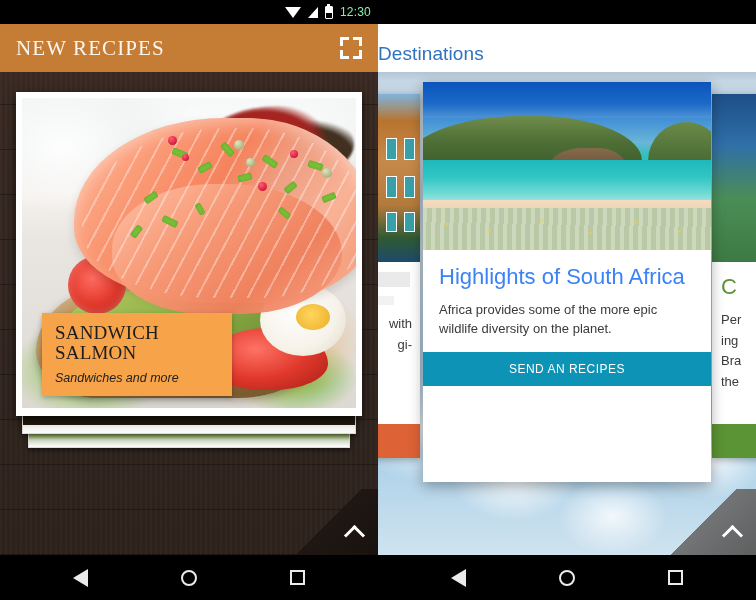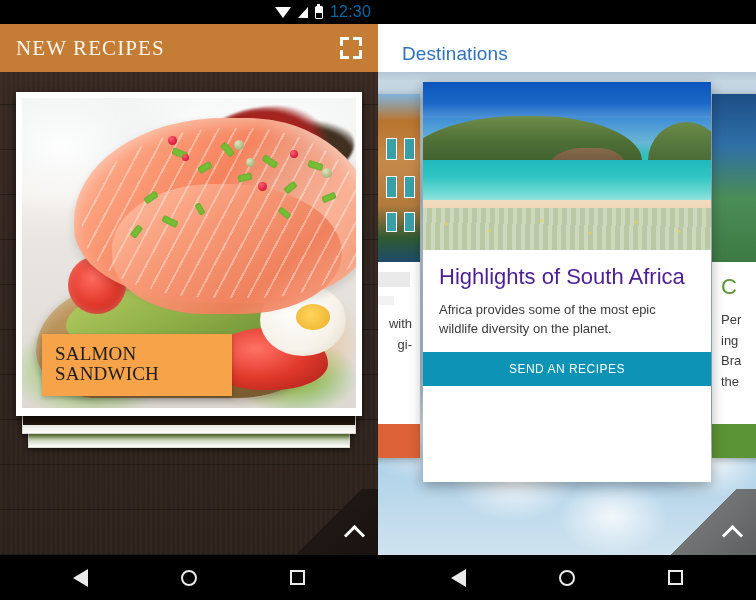--- a/index.html
+++ b/index.html
@@ -31,21 +31,21 @@
     width: 0; height: 0; border-left: 10px solid transparent;
     border-bottom: 11px solid #ffffff;
   }
   .sb-battery {
     width: 8px; height: 13px; border: 1.5px solid #fff; border-radius: 1px;
     position: relative; background: linear-gradient(#fff 0%,#fff 55%, #000 55%, #000 100%);
   }
   .sb-battery:before {
     content:""; position:absolute; top:-3px; left:1.5px; width:3px; height:2px; background:#fff;
   }
-  .sb-time { color: #0369a1; font-size: 16px; letter-spacing: .2px; font-family:"Liberation Sans",sans-serif;}
+  .sb-time { color: #86efac; font-size: 12px; letter-spacing: .2px; font-family:"Liberation Sans",sans-serif;}
 
   
   .navbar {
     position: absolute; bottom: 0; left: 0; right: 0; height: 45px;
     background: #000; display: flex; align-items: center; justify-content: center;
     gap: 93px; z-index: 40;
   }
   .nav-back {
     width: 0; height: 0; border-top: 9px solid transparent;
     border-bottom: 9px solid transparent; border-right: 15px solid #fff;
@@ -213,21 +213,20 @@
     transform: rotate(45deg);
   }
 
   
   .dest-body {
     position: absolute; top: 24px; left: 0; right: 0; bottom: 45px;
     background: #ffffff; overflow: hidden;
   }
   .dest-toolbar {
     height: 59px; background: #ffffff; display: flex; align-items: center;
-    padding-left: 24px;
   }
   .dest-title { color: #2f72bd; font-size: 19px; letter-spacing:.1px;}
   .sky {
     position: absolute; top: 48px; left: 0; right: 0; bottom: 0;
     background:
       radial-gradient(ellipse 34% 18% at 14% 74%, rgba(255,255,255,.96) 0%, rgba(255,255,255,0) 62%),
       radial-gradient(ellipse 26% 14% at 36% 84%, rgba(255,255,255,.92) 0%, rgba(255,255,255,0) 64%),
       radial-gradient(ellipse 22% 12% at 62% 92%, rgba(255,255,255,.8) 0%, rgba(255,255,255,0) 66%),
       radial-gradient(ellipse 24% 13% at 88% 80%, rgba(255,255,255,.9) 0%, rgba(255,255,255,0) 64%),
       radial-gradient(ellipse 30% 15% at 20% 14%, rgba(255,255,255,.7) 0%, rgba(255,255,255,0) 70%),
@@ -294,21 +293,21 @@
       repeating-linear-gradient(92deg, #cdd8bc 0px, #cdd8bc 4px, #b9c9a6 4px, #b9c9a6 9px),
       linear-gradient(180deg,#c6d4b6 0%, #a7bd92 100%);
   }
   .cp-topsky{
     position:absolute; top:0; left:0; right:0; height:36px;
     background: linear-gradient(180deg,#0b54bb 0%, #1b69c9 60%, #4e93d4 100%);
   }
 
   .dcard-body { padding: 14px 16px 14px 16px; background: #fff; }
   .dcard-title {
-    color: #4c1d95; font-size: 22px; line-height: 1.2; font-weight: 400;
+    color: #3b82f6; font-size: 22px; line-height: 1.2; font-weight: 400;
   }
   .dcard-desc {
     margin-top: 11px; color: #3a3a3a; font-size: 13px; line-height: 1.42;
   }
   .dcard-cta {
     height: 34px; background: #0c93b5; color: #ffffff; font-size: 12px;
     display: flex; align-items: center; justify-content: center;
     letter-spacing: .5px; cursor: pointer;
   }
   .dcard-cta.orange { background: #dd6336; }
@@ -396,22 +395,23 @@
 
             <div class="pepper pep-red" style="left:146px;top:38px;width:9px;height:9px;"></div>
             <div class="pepper pep-red" style="left:160px;top:56px;width:7px;height:7px;"></div>
             <div class="pepper pep-red" style="left:236px;top:84px;width:9px;height:9px;"></div>
             <div class="pepper pep-red" style="left:268px;top:52px;width:8px;height:8px;"></div>
             <div class="pepper pep-grn" style="left:212px;top:42px;width:10px;height:10px;"></div>
             <div class="pepper pep-grn" style="left:224px;top:60px;width:9px;height:9px;"></div>
             <div class="pepper pep-grn" style="left:300px;top:70px;width:10px;height:10px;"></div>
 
             <div class="recipe-label">
+              <div class="recipe-name">SANDWICH</div>
               <div class="recipe-name">SALMON</div>
-              <div class="recipe-name">SANDWICH</div>
+              <div class="recipe-sub">Sandwiches and more</div>
             </div>
           </div>
         </div>
       </div>
 
       <div class="corner-fab">
         <div class="tri"></div>
         <div class="chev-up"></div>
       </div>
     </div>
@@ -472,21 +472,21 @@
             <div class="cp-topsky"></div>
             <div class="cp-hill"></div>
             <div class="cp-hill2"></div>
             <div class="cp-rock"></div>
             <div class="cp-water"></div>
             <div class="cp-sand"></div>
             <div class="cp-flowers"></div>
           </div>
           <div class="dcard-body">
             <div class="dcard-title">Highlights of South Africa</div>
-            <div class="dcard-desc">Africa provides some of the most epic wildlife diversity on the planet.</div>
+            <div class="dcard-desc">Africa provides some of the more epic wildlife diversity on the planet.</div>
           </div>
           <div class="dcard-cta">SEND AN RECIPES</div>
         </div>
       </div>
 
       <div class="corner-fab gray">
         <div class="tri"></div>
         <div class="chev-up"></div>
       </div>
     </div>

